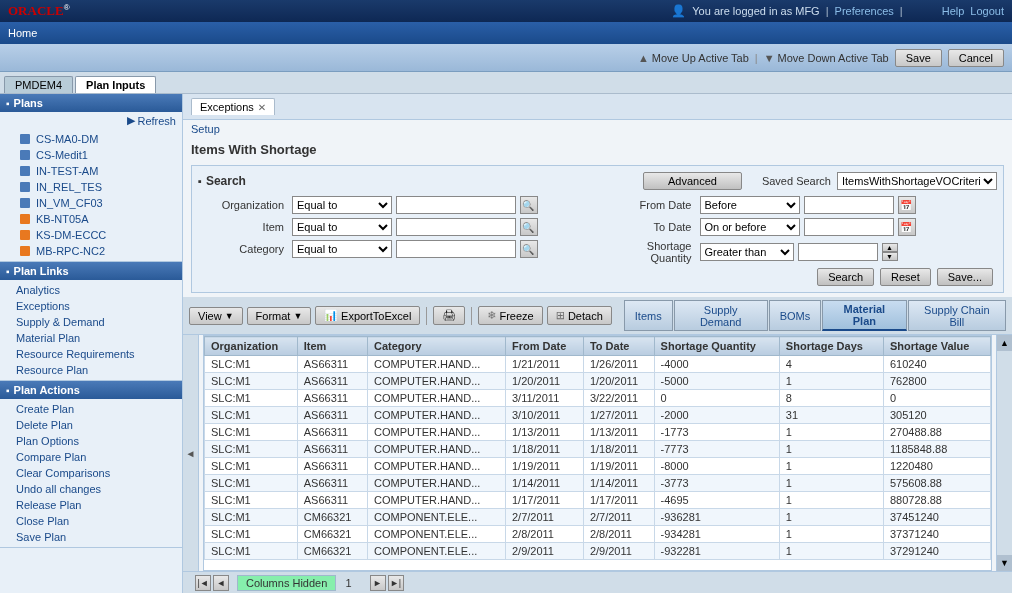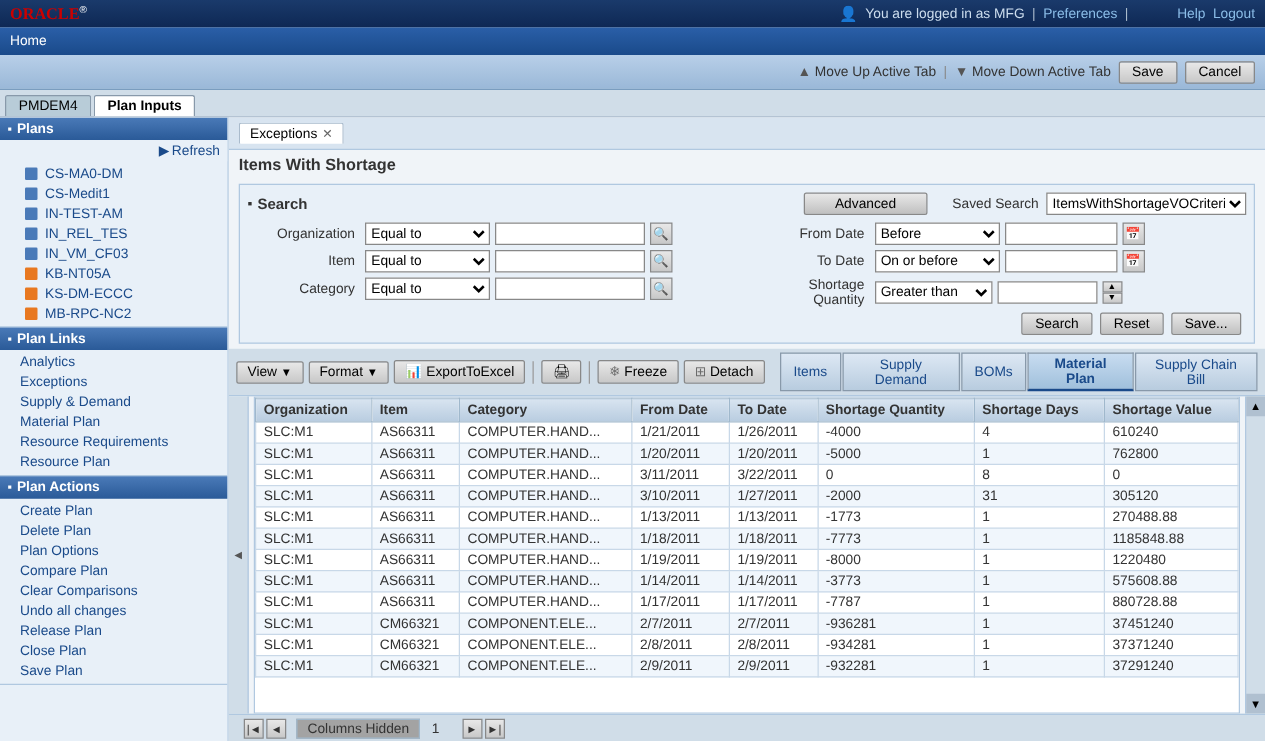--- a/index.html
+++ b/index.html
@@ -385,21 +385,21 @@
       background: #d0dde8;
       border-top: 1px solid #b0c8e0;
       height: 22px;
       display: flex;
       align-items: center;
       padding: 0 8px;
       font-size: 11px;
       color: #333;
     }
     .status-bar .columns-hidden {
-      background: #a3a3a3;
+      background: #86efac;
       border: 1px solid #a0b8cc;
       padding: 1px 8px;
       font-size: 11px;
     }
     .nav-arrows {
       display: flex;
       gap: 2px;
       margin-left: 4px;
     }
     .nav-arrow {
@@ -575,20 +575,21 @@
 
   <div class="content-area">
 
     <div class="exceptions-header">
       <div class="exceptions-tab">
         <span>Exceptions</span>
         <span class="close-x">✕</span>
       </div>
     </div>
 
+    <div class="setup-link">Setup</div>
 
     <div class="section-title">Items With Shortage</div>
 
     <div class="search-section">
       <div class="search-section-header">
         <div class="search-title">
           <span style="font-size:11px;">▪</span>
           <span>Search</span>
         </div>
         <div style="flex:1;"></div>
@@ -798,21 +799,21 @@
                 <td>-3773</td>
                 <td>1</td>
                 <td>575608.88</td>
               </tr>
               <tr>
                 <td>SLC:M1</td>
                 <td class="link-cell">AS66311</td>
                 <td class="link-cell">COMPUTER.HAND...</td>
                 <td>1/17/2011</td>
                 <td>1/17/2011</td>
-                <td>-7787</td>
+                <td>-4695</td>
                 <td>1</td>
                 <td>880728.88</td>
               </tr>
               <tr>
                 <td>SLC:M1</td>
                 <td class="link-cell">CM66321</td>
                 <td class="link-cell">COMPONENT.ELE...</td>
                 <td>2/7/2011</td>
                 <td>2/7/2011</td>
                 <td>-936281</td>

